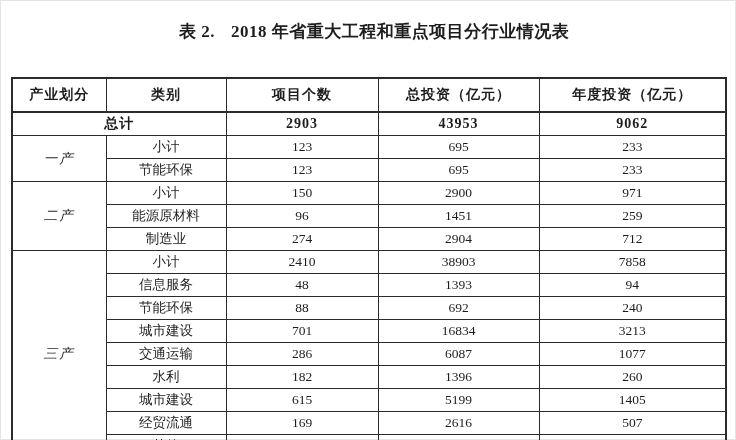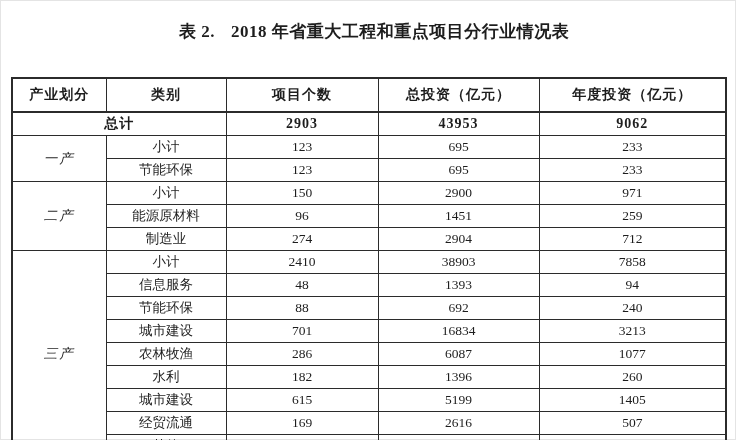--- a/index.html
+++ b/index.html
@@ -163,21 +163,21 @@
       <td>692</td>
       <td>240</td>
     </tr>
     <tr>
       <td>城市建设</td>
       <td>701</td>
       <td>16834</td>
       <td>3213</td>
     </tr>
     <tr>
-      <td>农林牧渔</td>
+      <td>交通运输</td>
       <td>286</td>
       <td>6087</td>
       <td>1077</td>
     </tr>
     <tr>
       <td>水利</td>
       <td>182</td>
       <td>1396</td>
       <td>260</td>
     </tr>

